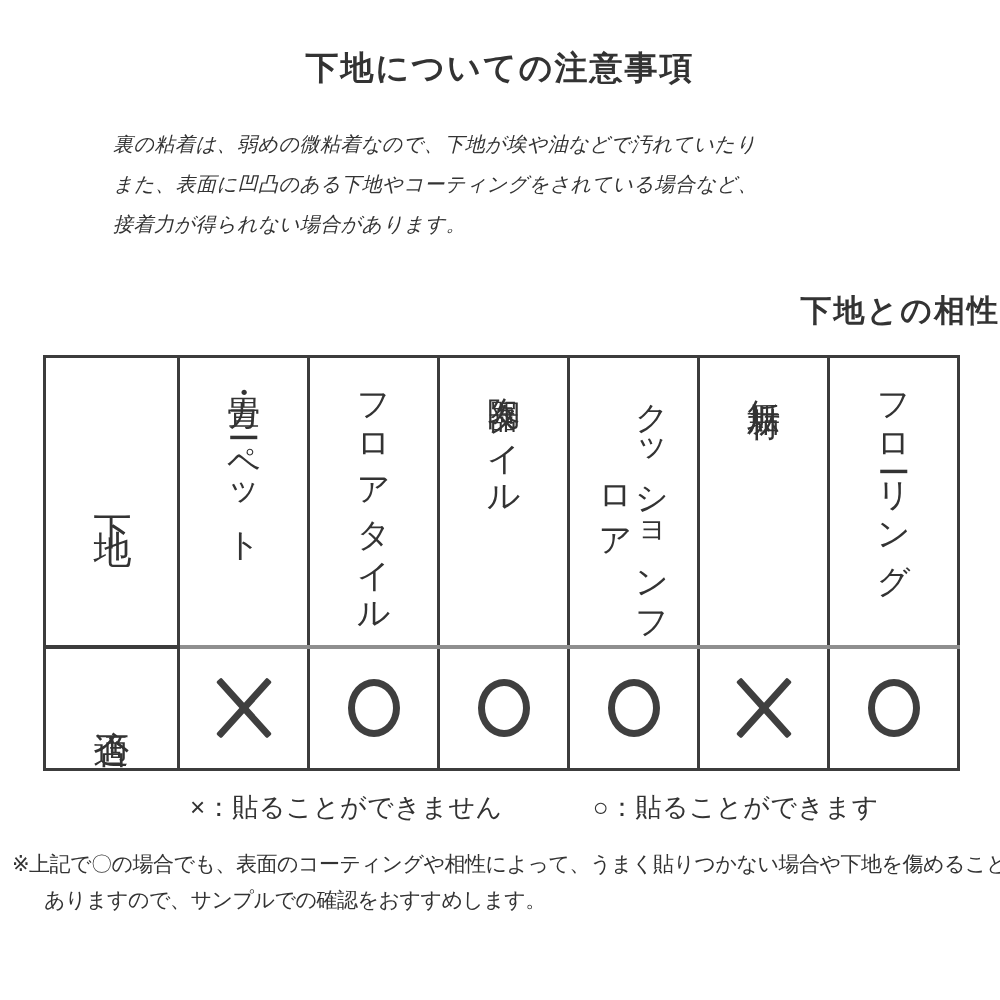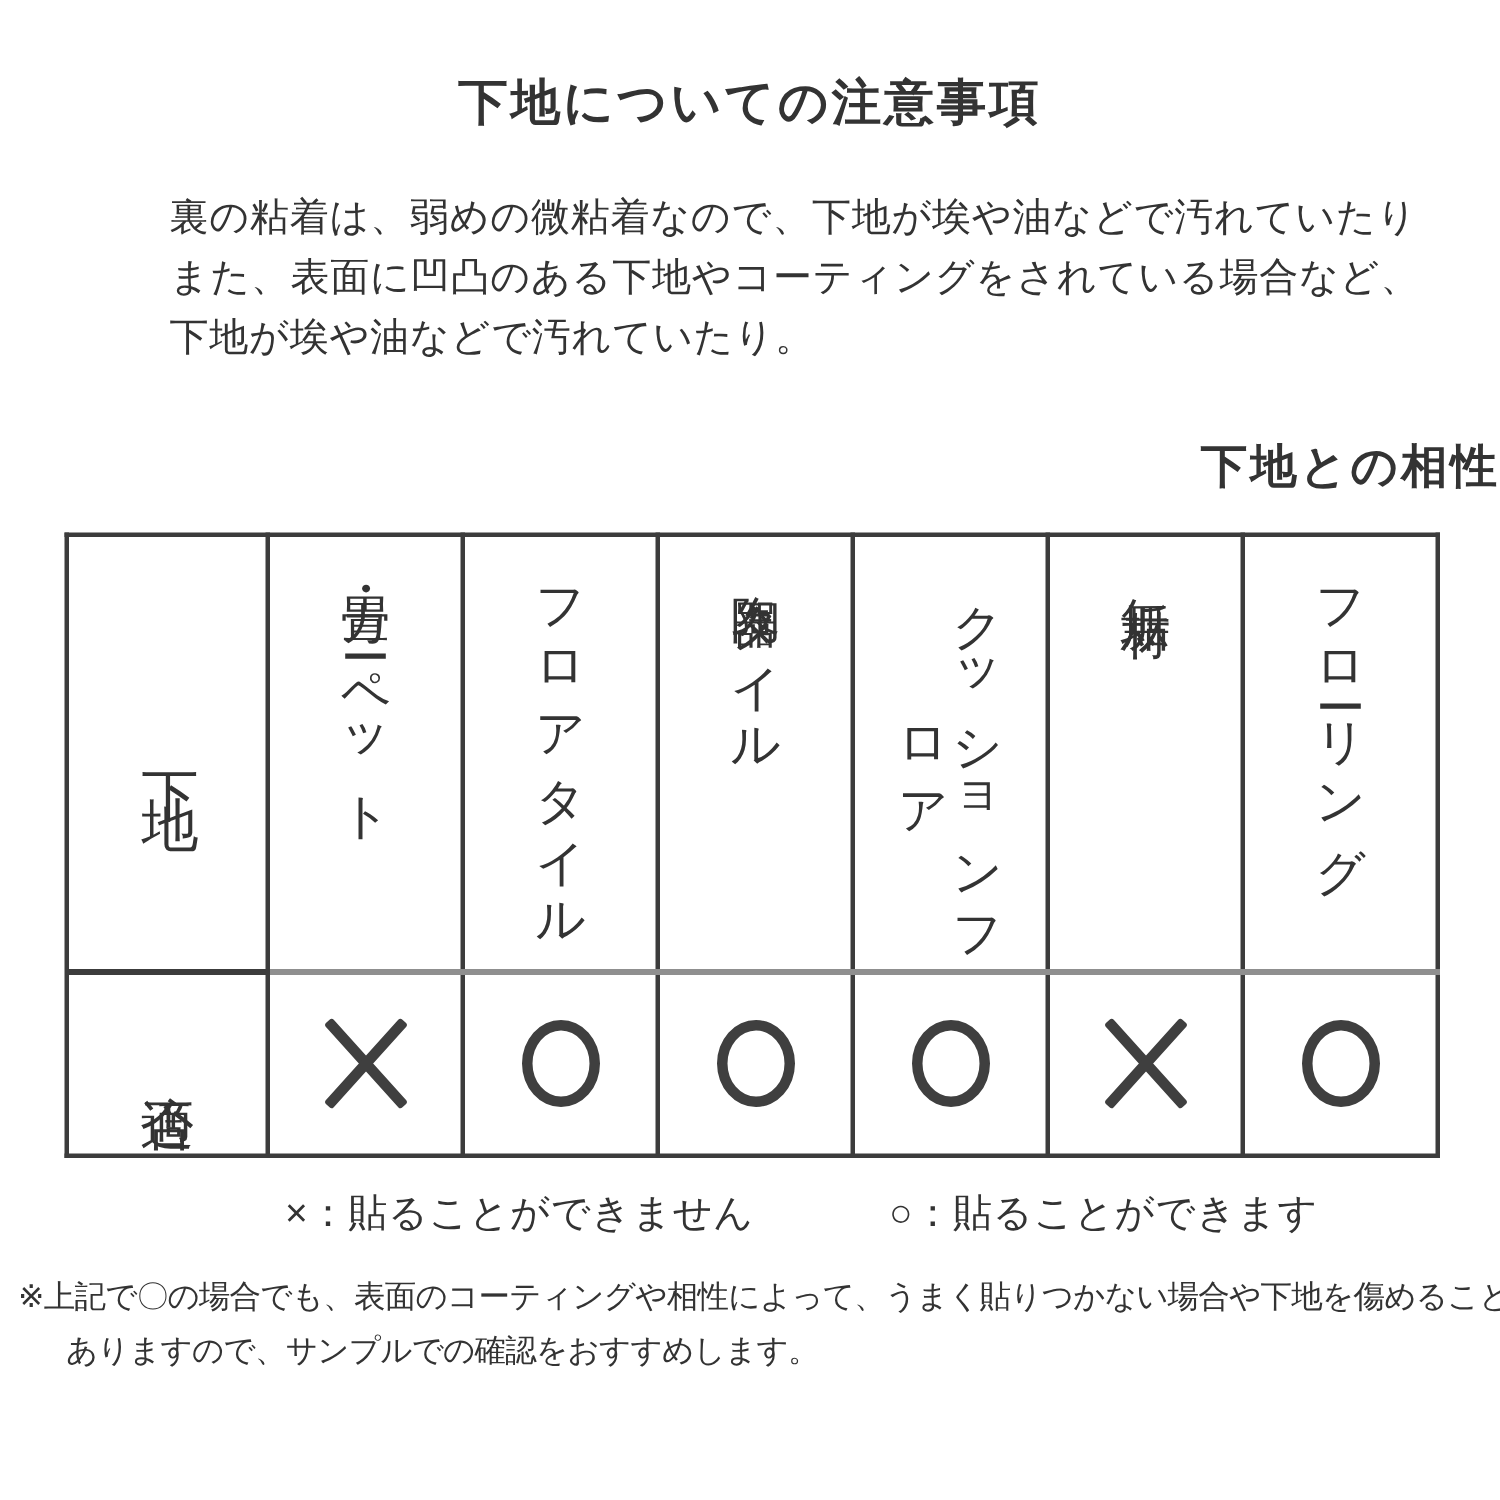--- a/index.html
+++ b/index.html
@@ -18,25 +18,26 @@
     text-align: center;
     font-size: 33px;
     font-weight: 700;
     letter-spacing: 2px;
     color: #333333;
   }
 
   
   .body-text { margin: 33px 0 0 113px; }
   .body-text .bline {
-    font-size: 26px;
+    font-size: 20px;
     line-height: 40px;
     font-weight: 500;
     letter-spacing: 0.5px;
     white-space: nowrap;
+    font-style: italic;
   }
 
   
   .table-title {
     margin-top: 46px;
     text-align: right;
     font-size: 31px;
     font-weight: 700;
     letter-spacing: 2px;
   }
@@ -124,21 +125,21 @@
 </head>
 <body>
 
 <div class="page">
 
   <h1 class="page-title">下地についての注意事項</h1>
 
   <div class="body-text">
     <div class="bline">裏の粘着は、弱めの微粘着なので、下地が埃や油などで汚れていたり</div>
     <div class="bline">また、表面に凹凸のある下地やコーティングをされている場合など、</div>
-    <div class="bline">下地が埃や油などで汚れていたり。</div>
+    <div class="bline">接着力が得られない場合があります。</div>
   </div>
 
   <h2 class="table-title">下地との相性</h2>
 
   <table class="compat">
     <colgroup>
       <col class="c0">
       <col class="cn">
         <col class="cn">
         <col class="cn">

